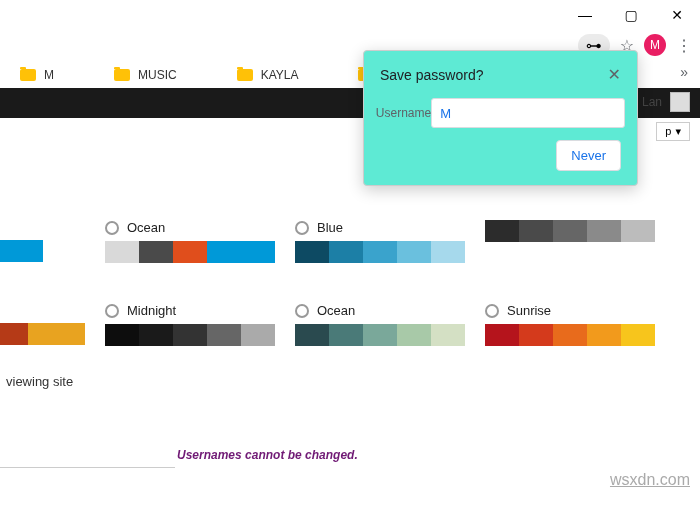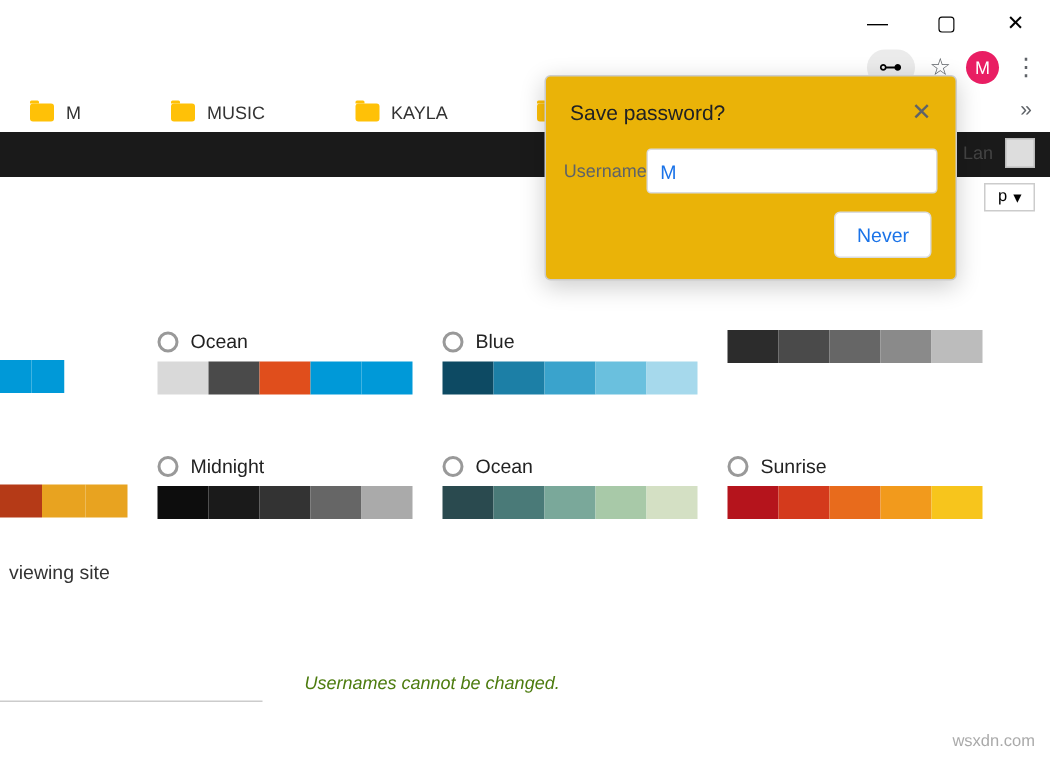--- a/index.html
+++ b/index.html
@@ -34,25 +34,25 @@
 .radio { width: 14px; height: 14px; border: 2px solid #999; border-radius: 50%; }
 .swatches { display: flex; height: 22px; }
 .sw { flex: 1; }
 .palette.first .palette-label { visibility: hidden; }
 .palette.first { margin-left: -10px; width: 85px; }
 
 
 .viewing { position: absolute; top: 374px; left: 6px; font-size: 13px; color: #333; }
 .uname-row { position: absolute; bottom: 40px; left: 0; display: flex; align-items: center; }
 .uname-input { width: 175px; height: 26px; border: 1px solid #ccc; border-top: none; border-left: none; border-right: none; background: #fff; }
-.uname-hint { font-size: 12px; font-style: italic; color: #4d7c0f; margin-left: 28px; }
-.watermark { position: absolute; bottom: 8px; right: 10px; font-size: 11px; color: #aaa; }
-
-
-.popover { position: absolute; top: 50px; left: 363px; width: 275px; background: #eab308; border: 1px solid #ccc; border-radius: 4px; box-shadow: 0 4px 16px rgba(0,0,0,0.2); padding: 14px 16px 14px 16px; }
+.uname-hint { font-size: 12px; font-style: italic; color: #701a75; margin-left: 2px; font-weight: bold; }
+.watermark { position: absolute; bottom: 19px; right: 10px; font-size: 16px; color: #aaa; text-decoration: underline; }
+
+
+.popover { position: absolute; top: 50px; left: 363px; width: 275px; background: #5eead4; border: 1px solid #ccc; border-radius: 4px; box-shadow: 0 4px 16px rgba(0,0,0,0.2); padding: 14px 16px 14px 16px; }
 .pop-head { display: flex; justify-content: space-between; align-items: center; margin-bottom: 14px; }
 .pop-title { font-size: 14px; color: #202124; }
 .pop-close { font-size: 16px; color: #5f6368; }
 .pop-field { display: flex; align-items: center; margin-bottom: 12px; justify-content: center; }
 .pop-label { width: 70px; font-size: 12px; color: #5f6368; }
 .pop-input { flex: 1; height: 30px; border: 1px solid #dadce0; border-radius: 3px; padding: 0 8px; font-size: 13px; color: #1a73e8; }
 .pop-pw { flex: 1; font-size: 13px; color: #202124; letter-spacing: 2px; }
 .eye { color: #5f6368; font-size: 14px; }
 .pop-actions { display: flex; justify-content: flex-end; gap: 8px; margin-top: 8px; }
 .btn-primary { background: #1a73e8; color: #fff; border: none; border-radius: 4px; padding: 7px 18px; font-size: 13px; }

